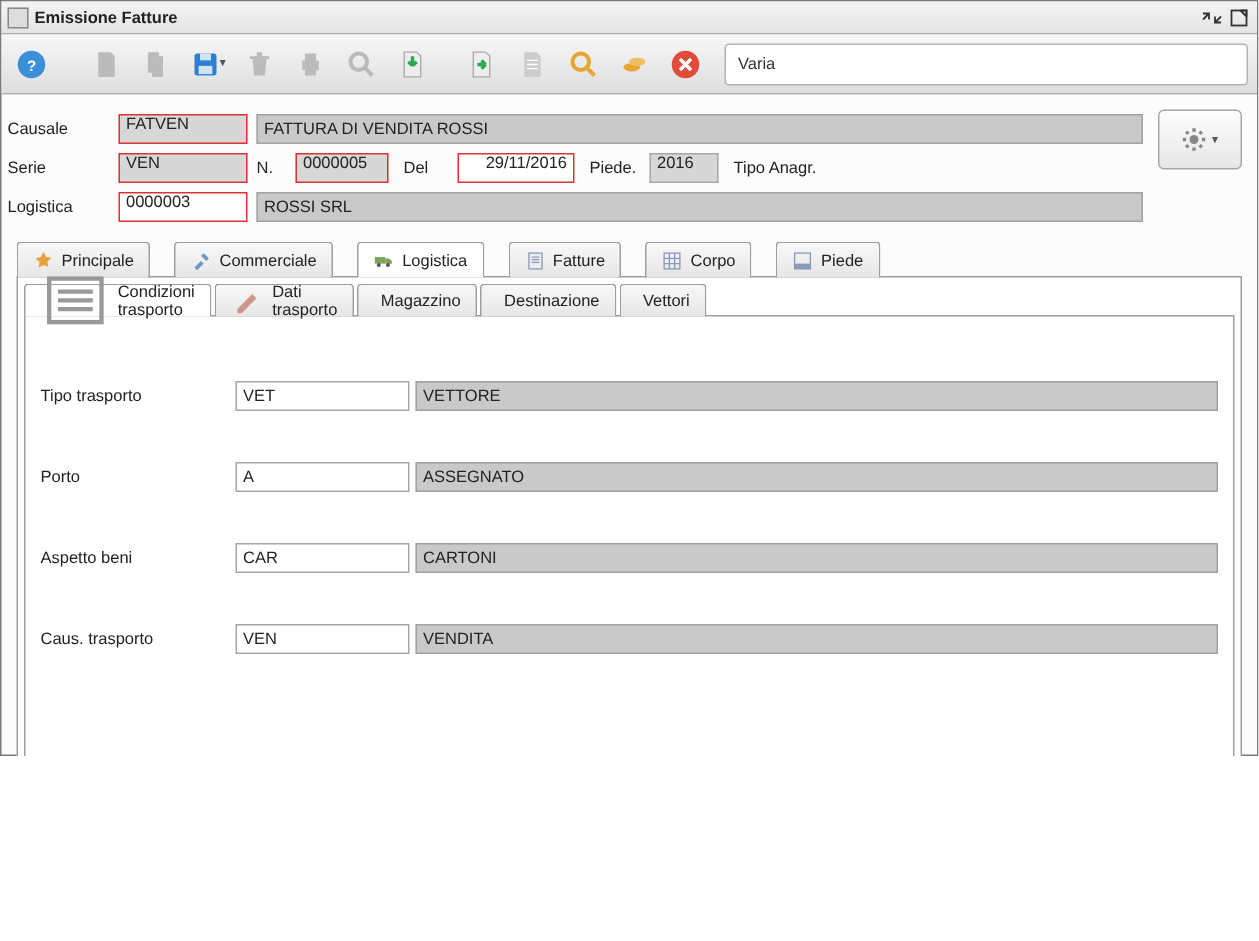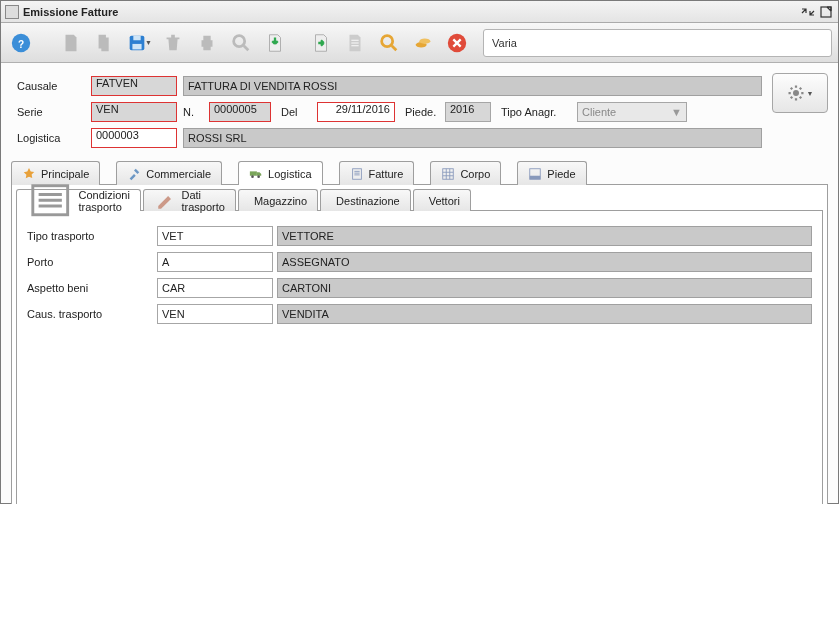--- a/index.html
+++ b/index.html
@@ -8,21 +8,21 @@
   .titlebar { height: 22px; background: linear-gradient(#f4f4f4,#e4e4e4); border-bottom: 1px solid #aaa; display: flex; align-items: center; padding: 0 4px; }
   .titlebar .t-icon { width: 14px; height: 14px; border: 1px solid #888; background: #ddd; margin-right: 4px; }
   .titlebar .title { font-weight: bold; color: #222; flex: 1; }
   .titlebar .win-btn { width: 16px; height: 14px; margin-left: 2px; display: flex; align-items: center; justify-content: center; color: #333; cursor: pointer; }
   .toolbar { height: 40px; background: linear-gradient(#f7f7f7,#dedede); border-bottom: 1px solid #b0b0b0; display: flex; align-items: center; padding: 0 6px; gap: 6px; }
   .tbtn { width: 28px; height: 28px; display: flex; align-items: center; justify-content: center; color: #888; cursor: pointer; }
   .tbtn.en { color: #2a6fb5; }
   .tbtn svg { width: 22px; height: 22px; }
   .status-field { flex: 1; height: 28px; background: #fff; border: 1px solid #b4b4b4; border-radius: 3px; padding: 0 8px; display: flex; align-items: center; color: #333; margin-left: 6px; }
 
-  .form-area { padding: 10px 10px 4px 16px; display: flex; gap: 10px; }
+  .form-area { padding: 10px 10px 4px 4px; display: flex; gap: 10px; }
   .form-left { flex: 1; }
   .row { display: flex; align-items: center; height: 26px; }
   .lbl { color: #222; width: 74px; }
   .lbl.s { width: 26px; text-align: left; margin-left: 6px; }
   .lbl.m { width: 36px; margin-left: 10px; }
   .lbl.e { width: 40px; margin-left: 10px; }
   .lbl.t { width: 76px; margin-left: 10px; }
   .inp { height: 20px; border: 1px solid #a6a6a6; background: #fff; padding: 0 4px; color: #222; }
   .inp.ro { background: #d7d7d7; color: #222; }
   .inp.red { border: 1px solid #d33; }
@@ -37,21 +37,21 @@
   .tab.active { background: #fff; position: relative; z-index: 2; }
   .tab .ticon { width: 14px; height: 14px; }
 
   .tab-body { border: 1px solid #9e9e9e; background: #fff; min-height: 430px; margin-top: -1px; padding: 4px 4px; }
 
   .subtabstrip { display: flex; gap: 2px; }
   .subtab { height: 22px; padding: 0 10px; border: 1px solid #9e9e9e; border-bottom: none; background: linear-gradient(#f8f8f8,#e6e6e6); display: flex; align-items: center; gap: 5px; cursor: pointer; border-radius: 3px 3px 0 0; color: #222; }
   .subtab.active { background: #fff; }
   .subtab-body { border: 1px solid #9e9e9e; background: #fff; min-height: 395px; margin-top: -1px; padding: 12px 10px; }
 
-  .frow { display: flex; align-items: center; height: 26px; }
+  .frow { display: flex; align-items: center; height: 26px; margin-top: 28px; }
   .flbl { width: 130px; color: #222; }
   .finp { height: 20px; width: 116px; border: 1px solid #a6a6a6; background: #fff; padding: 0 4px; color: #222; }
   .fdesc { flex: 1; background: #c9c9c9; border: 1px solid #a0a0a0; height: 20px; padding: 0 4px; display: flex; align-items: center; margin-left: 4px; color: #222; }
 
   .bottom-border { height: 8px; }
 </style>
 </head>
 <body>
 
 <div class="outer">
@@ -166,24 +166,20 @@
       <div class="row">
         <div class="lbl">Serie</div>
         <div class="inp ro red" style="width:86px">VEN</div>
         <div class="lbl s">N.</div>
         <div class="inp ro red" style="width:62px">0000005</div>
         <div class="lbl m">Del</div>
         <div class="inp red" style="width:78px;text-align:right">29/11/2016</div>
         <div class="lbl e">Piede.</div>
         <div class="inp ro" style="width:46px">2016</div>
         <div class="lbl t">Tipo Anagr.</div>
-        <div class="sel">
-          <span>Cliente</span>
-          <span class="arrow">▼</span>
-        </div>
       </div>
       <div class="row">
         <div class="lbl">Logistica</div>
         <div class="inp red" style="width:86px">0000003</div>
         <div class="desc">ROSSI SRL</div>
       </div>
     </div>
     <div>
       <div class="gear-box">
         <svg width="18" height="18" viewBox="0 0 24 24">

